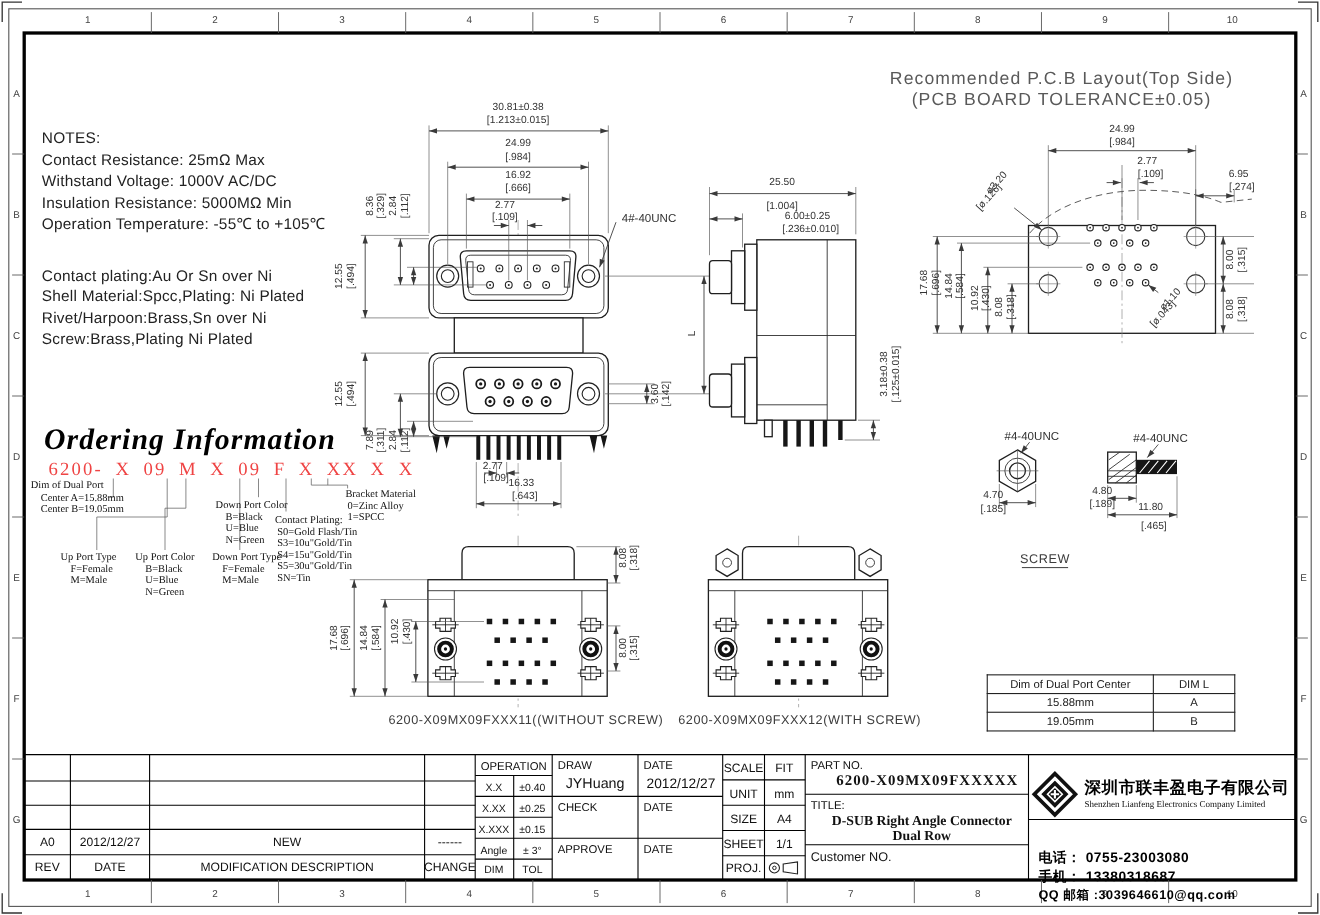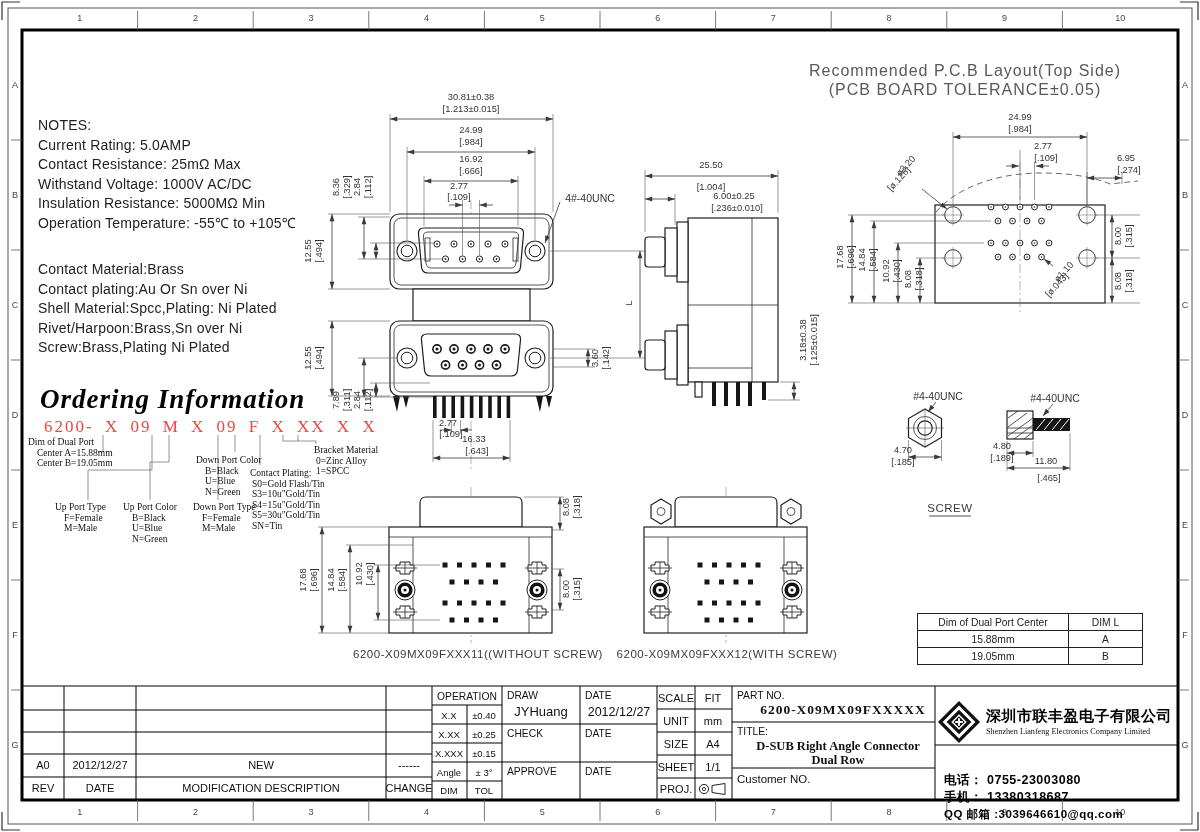--- a/index.html
+++ b/index.html
@@ -20,21 +20,21 @@
   
   #ordering-title{left:40px;top:384px;font-family:"Liberation Serif",serif;
      font-size:27px;font-weight:bold;font-style:italic;letter-spacing:1px;color:#000;}
   #ordering-code{left:44px;top:417px;font-family:"Liberation Serif",serif;
      font-size:17px;color:#ef4444;letter-spacing:2px;word-spacing:5px;}
   .ord{position:absolute;font-family:"Liberation Serif",serif;font-size:9.5px;
        line-height:10.5px;color:#111;white-space:nowrap;}
   .ord div:not(:first-child){padding-left:9px;}
   .ord.no-indent div:not(:first-child){padding-left:2px;}
   
-  #dim-table{left:917px;top:613px;width:226px;border:1.4px solid #222;border-collapse:collapse;
+  #dim-table{left:897px;top:613px;width:226px;border:1.4px solid #222;border-collapse:collapse;
      font-size:10.3px;color:#222;}
   #dim-table td,#dim-table th{border:1px solid #222;text-align:center;height:16px;
      font-weight:normal;padding:0;}
   
   #company{left:936px;top:687px;width:242px;height:112px;}
   #company .top{display:flex;align-items:center;height:69px;}
   #company .names{margin-left:4px;}
   #company .cn{font-size:15px;font-weight:bold;letter-spacing:.5px;color:#000;}
   #company .en{font-family:"Liberation Serif",serif;font-size:8.2px;color:#111;margin-top:1px;}
   #company .contacts{padding-left:8px;padding-top:4px;font-weight:bold;font-size:12.5px;
@@ -685,30 +685,28 @@
       <div>D</div>
       <div>E</div>
       <div>F</div>
       <div>G</div>
     </div>
 
 <div id="notes" class="abs">
   <div>NOTES:</div>
   <div>
 
-  <div>Current Rating: 5.0AMP</div>
         <div>Contact Resistance: 25mΩ Max</div>
         <div>Withstand Voltage: 1000V AC/DC</div>
         <div>Insulation Resistance: 5000MΩ Min</div>
         <div>Operation Temperature: -55℃ to +105℃</div>
       </div>
   <div class="gap"></div>
   <div>
 
-  <div>Contact Material:Brass</div>
         <div>Contact plating:Au Or Sn over Ni</div>
         <div>Shell Material:Spcc,Plating: Ni Plated</div>
         <div>Rivet/Harpoon:Brass,Sn over Ni</div>
         <div>Screw:Brass,Plating Ni Plated</div>
       </div>
 </div>
 
 <div id="ordering-title" class="abs">Ordering Information</div>
 <div id="ordering-code" class="abs">6200- X 09 M X 09 F X XX X X</div>
 <div class="ord" style="left:28px;top:437px">

